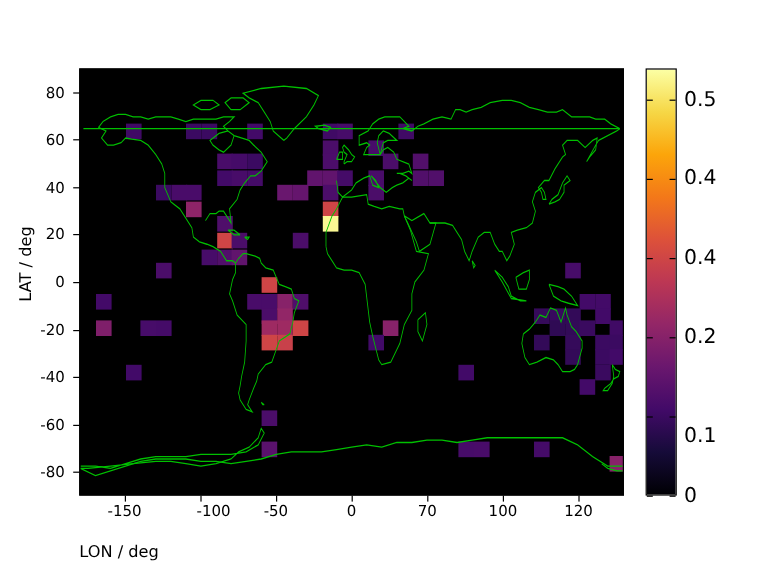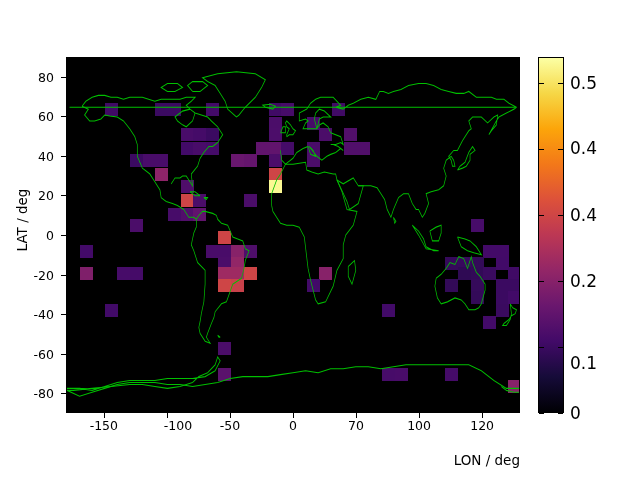--- a/index.html
+++ b/index.html
@@ -17,21 +17,21 @@
   #coast{pointer-events:none;}
   .cell{position:absolute;}
 
   
   .ytick{position:absolute;right:586px;width:60px;text-align:right;
          font-size:12.5px;transform:translateY(-50%);white-space:nowrap;}
   .ytickmark{position:absolute;left:-6px;width:6px;height:1px;background:#000;}
   .xtick{position:absolute;top:418px;width:70px;margin-left:-35px;text-align:center;
          font-size:12.5px;}
 
-  #xlabel{position:absolute;left:66px;top:452px;width:454px;text-align:right;font-size:13.5px;}
+  #xlabel{position:absolute;left:66px;top:452px;width:454px;text-align:left;font-size:13.5px;}
   #ylabel{position:absolute;left:-38px;top:212px;width:120px;text-align:center;font-size:13.5px;
           transform:rotate(-90deg);transform-origin:center;}
 
   
   #cbar{position:absolute;left:538px;top:57px;width:26px;height:356px;
         border:1px solid #000;box-sizing:border-box;
         background:linear-gradient(to top,
           #000004 0%, #160b39 10%, #420a68 20%, #6a176e 30%,
           #932667 40%, #bc3754 50%, #dd513a 60%, #f37819 70%,
           #fca50a 80%, #f6d746 90%, #fcffa4 100%);}

